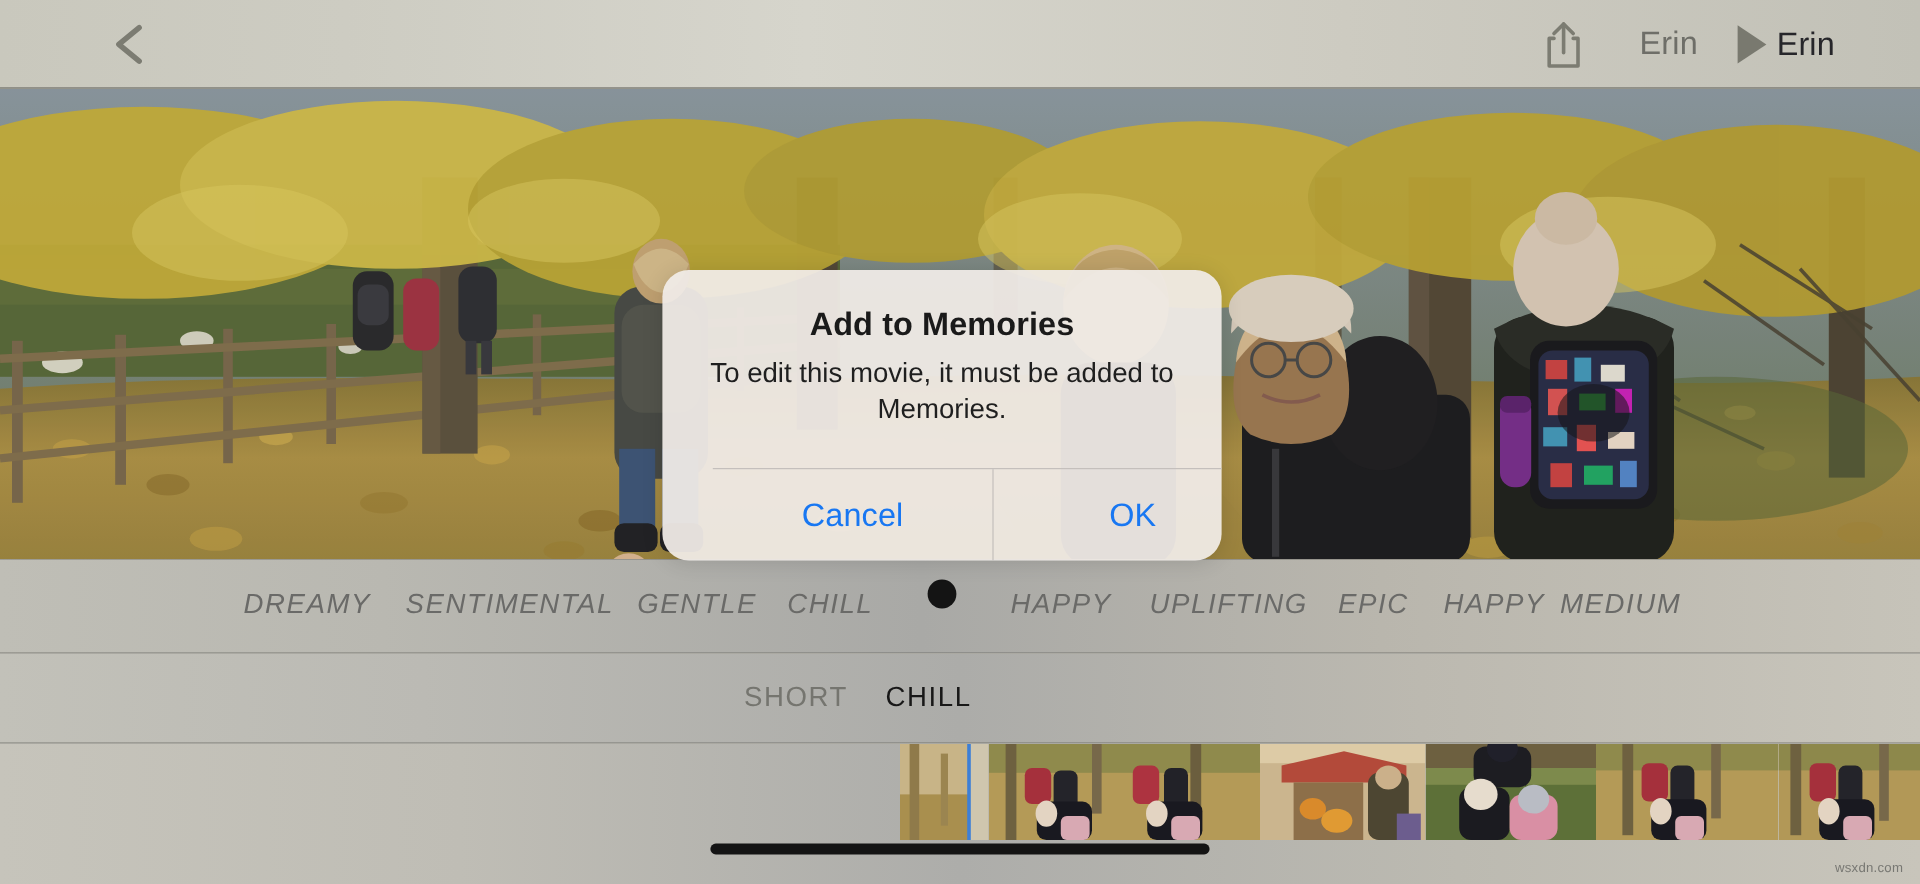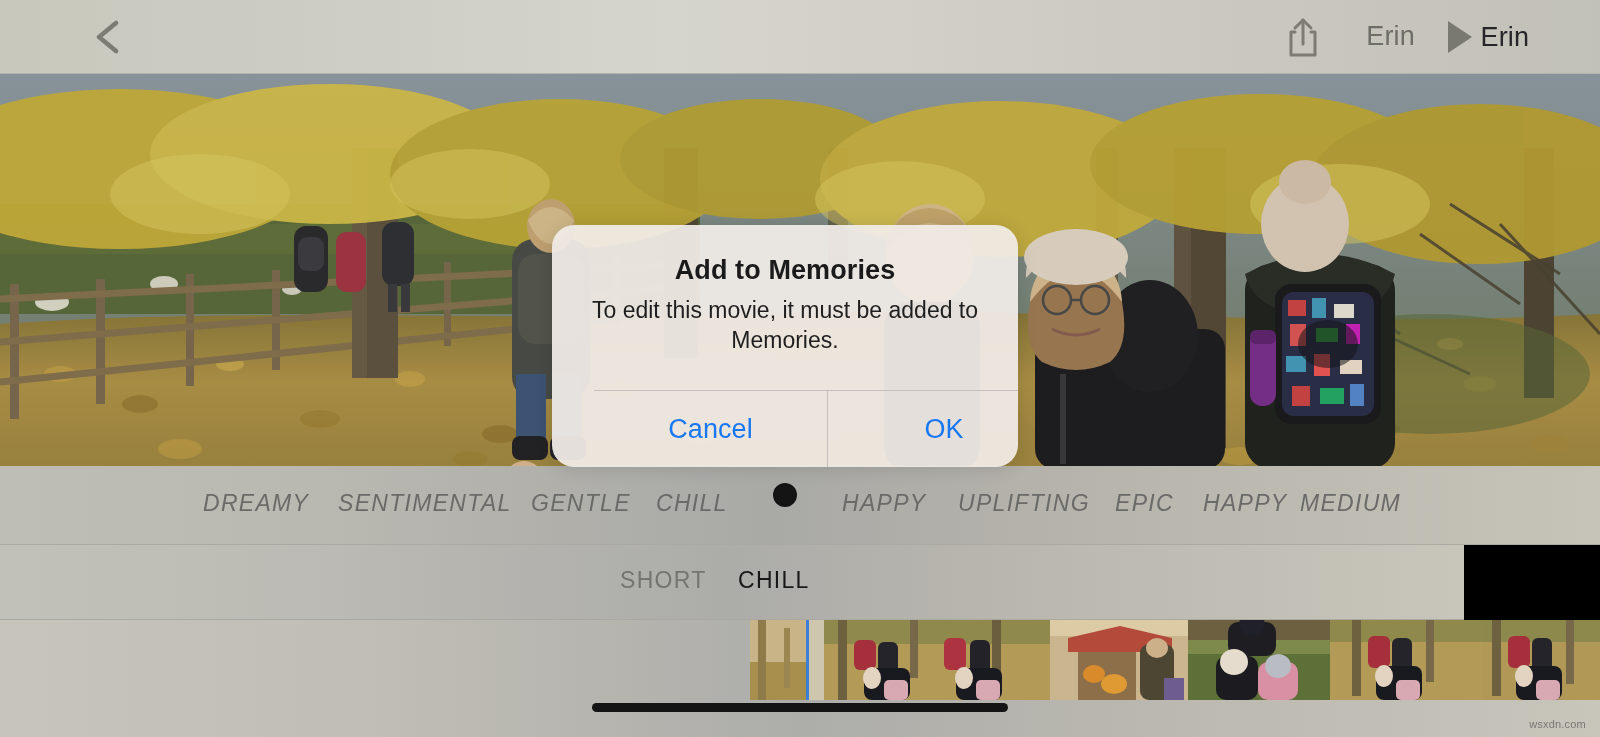--- a/index.html
+++ b/index.html
@@ -94,21 +94,21 @@
     left: 773px; top: 483px;
     width: 24px; height: 24px;
     border-radius: 50%;
     background: #141414;
   }
 
   
   #duration-row {
     position: absolute;
     left: 0; top: 545px;
-    width: 1464px; height: 75px;
+    width: 1600px; height: 75px;
     background: linear-gradient(90deg,#c2c1b9 0%,#bbbab4 22%,#acaca9 50%,#bcb9b0 74%,#c8c5bb 100%);
     border-bottom: 1px solid #a9a8a1;
     box-sizing: border-box;
     padding-left: 48px;
   }
   .duration-item {
     position: absolute;
     top: 22px;
     font-size: 23px;
     letter-spacing: 1.3px;

